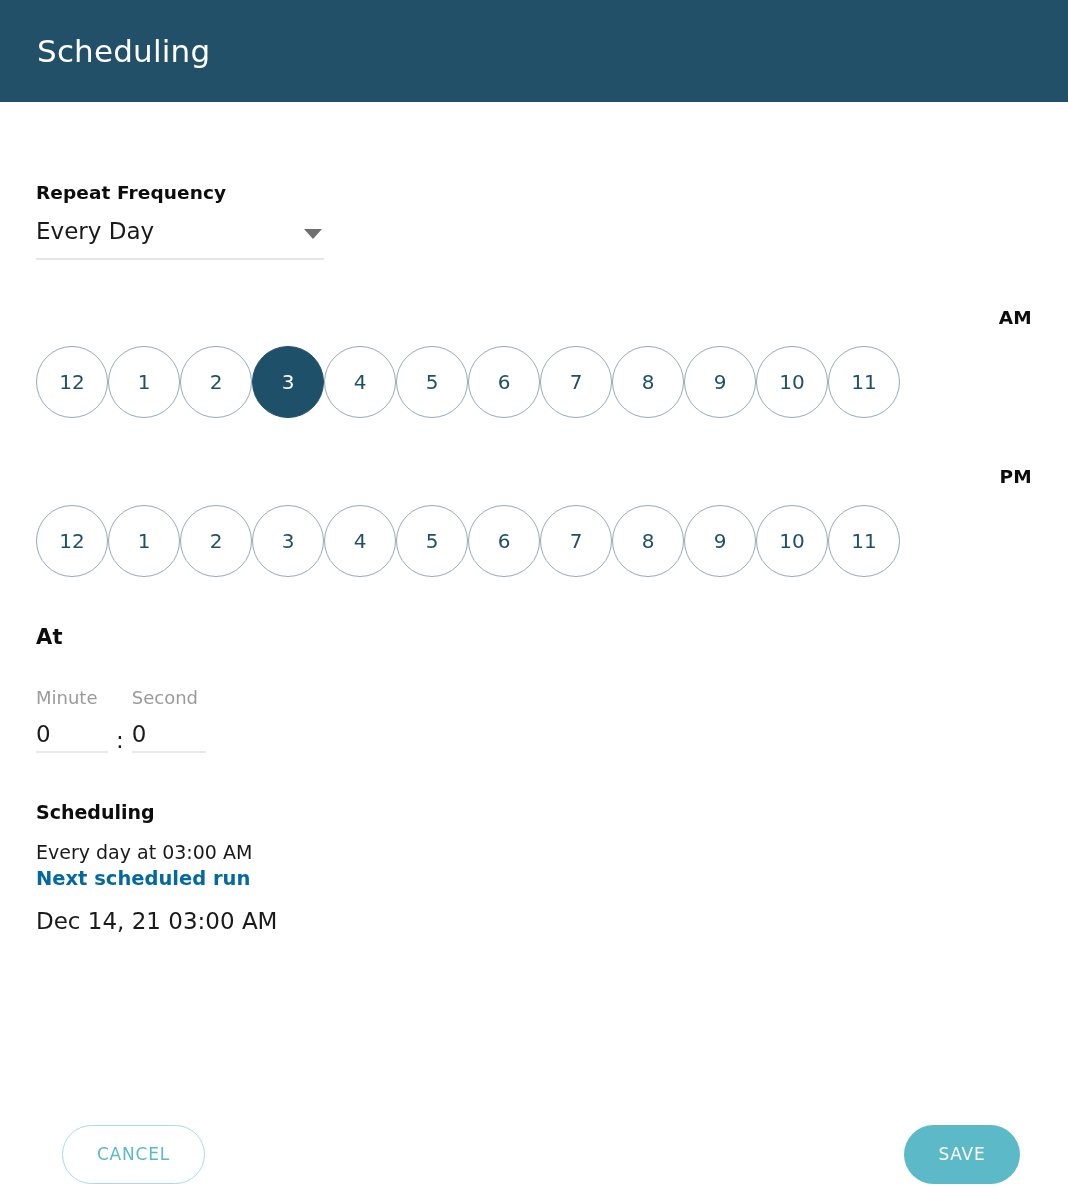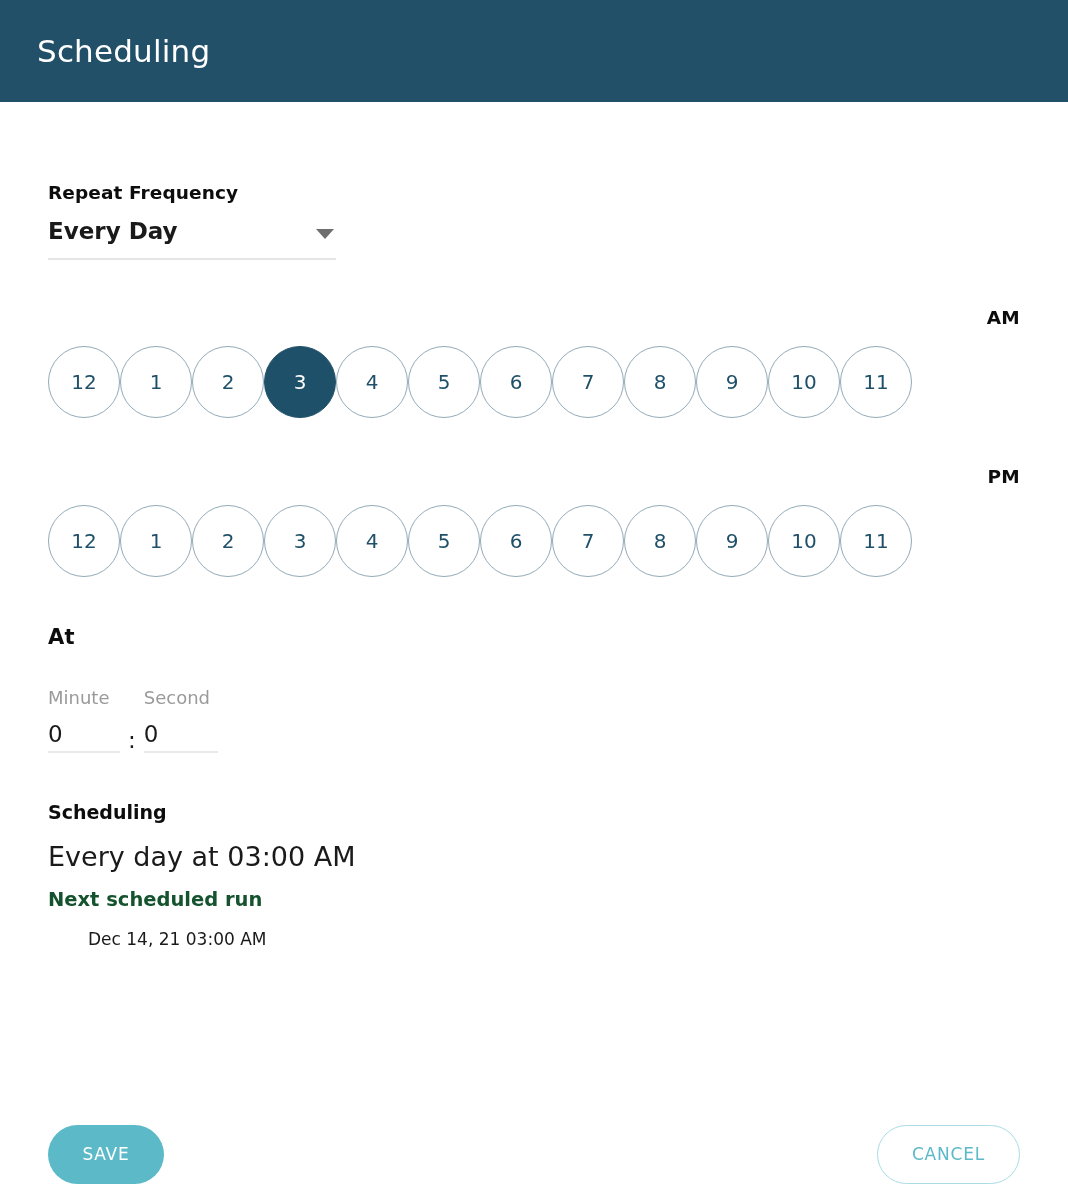--- a/index.html
+++ b/index.html
@@ -22,21 +22,21 @@
   }
   .app-title {
     color: #ffffff;
     font-size: 31px;
     font-weight: 400;
     letter-spacing: 0.2px;
   }
 
   
   .content {
-    padding: 0 48px;
+    padding: 0 36px;
     position: relative;
   }
 
   
   .field-row {
     display: flex;
     padding-top: 80px;
   }
   .field {
     position: relative;
@@ -54,21 +54,21 @@
   .select-box {
     position: relative;
     height: 40px;
     border-bottom: 2px solid #e6e6e6;
     display: flex;
     align-items: flex-start;
   }
   .select-value {
     font-size: 23px;
     color: #1a1a1a;
-    font-weight: 700;
+    font-weight: 400;
     line-height: 1;
   }
   .caret {
     position: absolute;
     right: 2px;
     top: 9px;
     width: 0; height: 0;
     border-left: 9px solid transparent;
     border-right: 9px solid transparent;
     border-top: 10px solid #6e6e6e;
@@ -144,34 +144,33 @@
 
   
   .summary { margin-top: 48px; }
   .summary-title {
     font-size: 19px;
     font-weight: 700;
     color: #0d0d0d;
     margin-bottom: 18px;
   }
   .summary-line {
-    font-size: 27px;
-    color: #1a1a1a;
-    margin-bottom: 16px;
+    font-size: 19px;
+    color: #1a1a1a;
+    margin-bottom: 4px;
   }
   .summary-sub {
     font-size: 19.5px;
     font-weight: 700;
-    color: #14532d;
+    color: #0369a1;
     margin-bottom: 18px;
   }
   .summary-run {
-    font-size: 17px;
-    color: #1a1a1a;
-    margin-left: 40px;
+    font-size: 23px;
+    color: #1a1a1a;
   }
 
   
   .actions {
     position: absolute;
     left: 48px;
     right: 48px;
     top: 1022px;
     height: 60px;
     display: flex;
@@ -275,17 +274,17 @@
   </div>
 
   <div class="summary">
     <div class="summary-title">Scheduling</div>
     <div class="summary-line">Every day at 03:00 AM</div>
     <div class="summary-sub">Next scheduled run</div>
     <div class="summary-run">Dec 14, 21 03:00 AM</div>
   </div>
 
   <div class="actions">
+    <div class="btn btn-cancel">CANCEL</div>
     <div class="btn btn-save">SAVE</div>
-    <div class="btn btn-cancel">CANCEL</div>
   </div>
 
 </div>
 
 </body></html>

